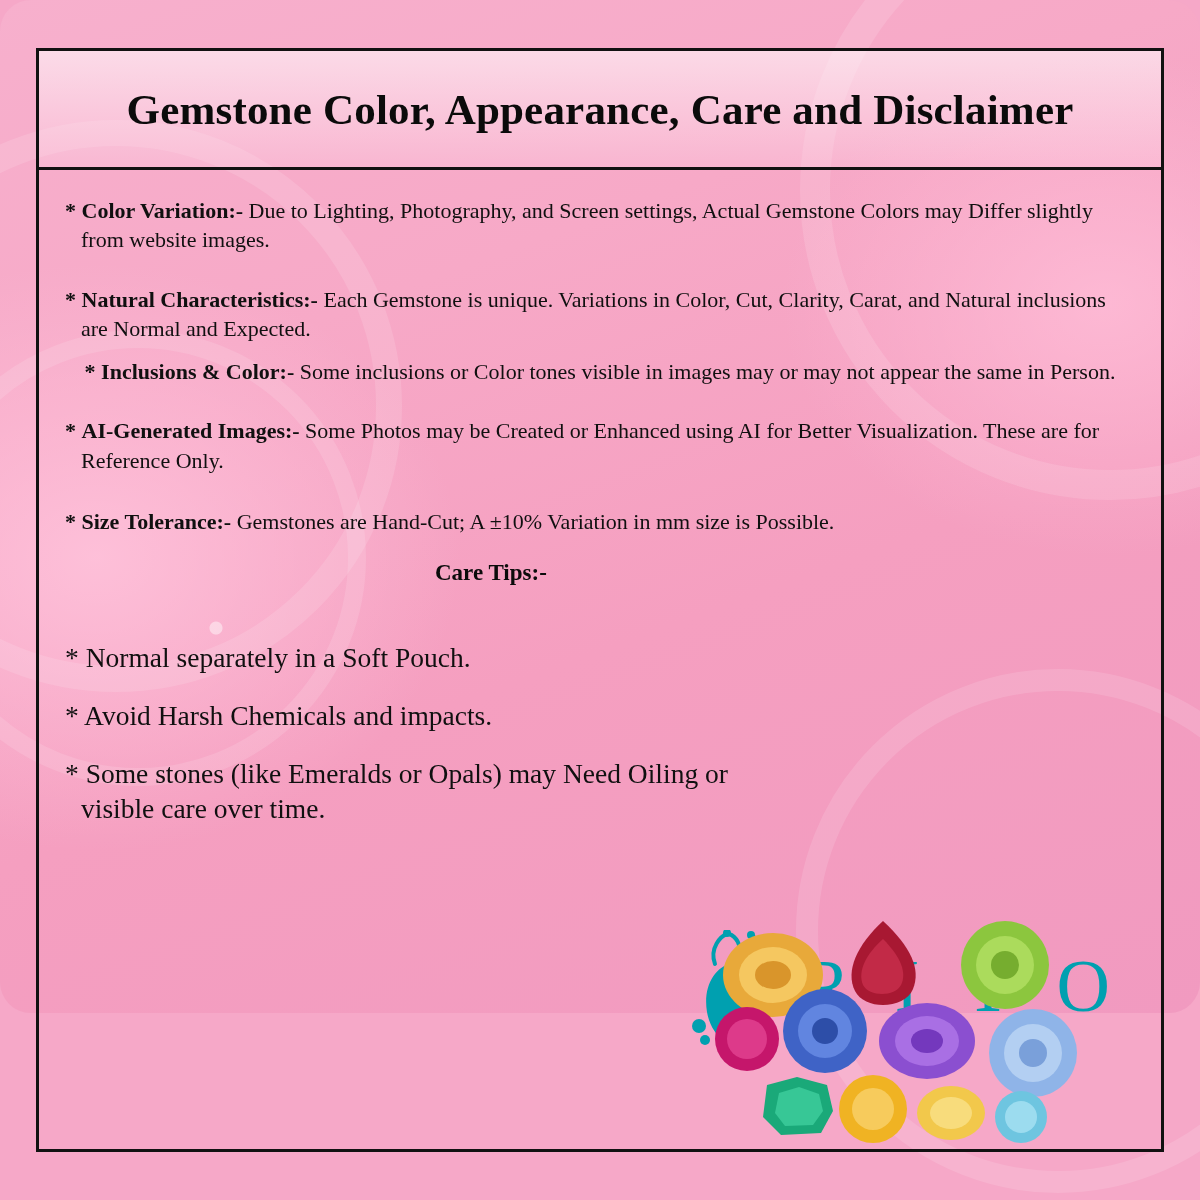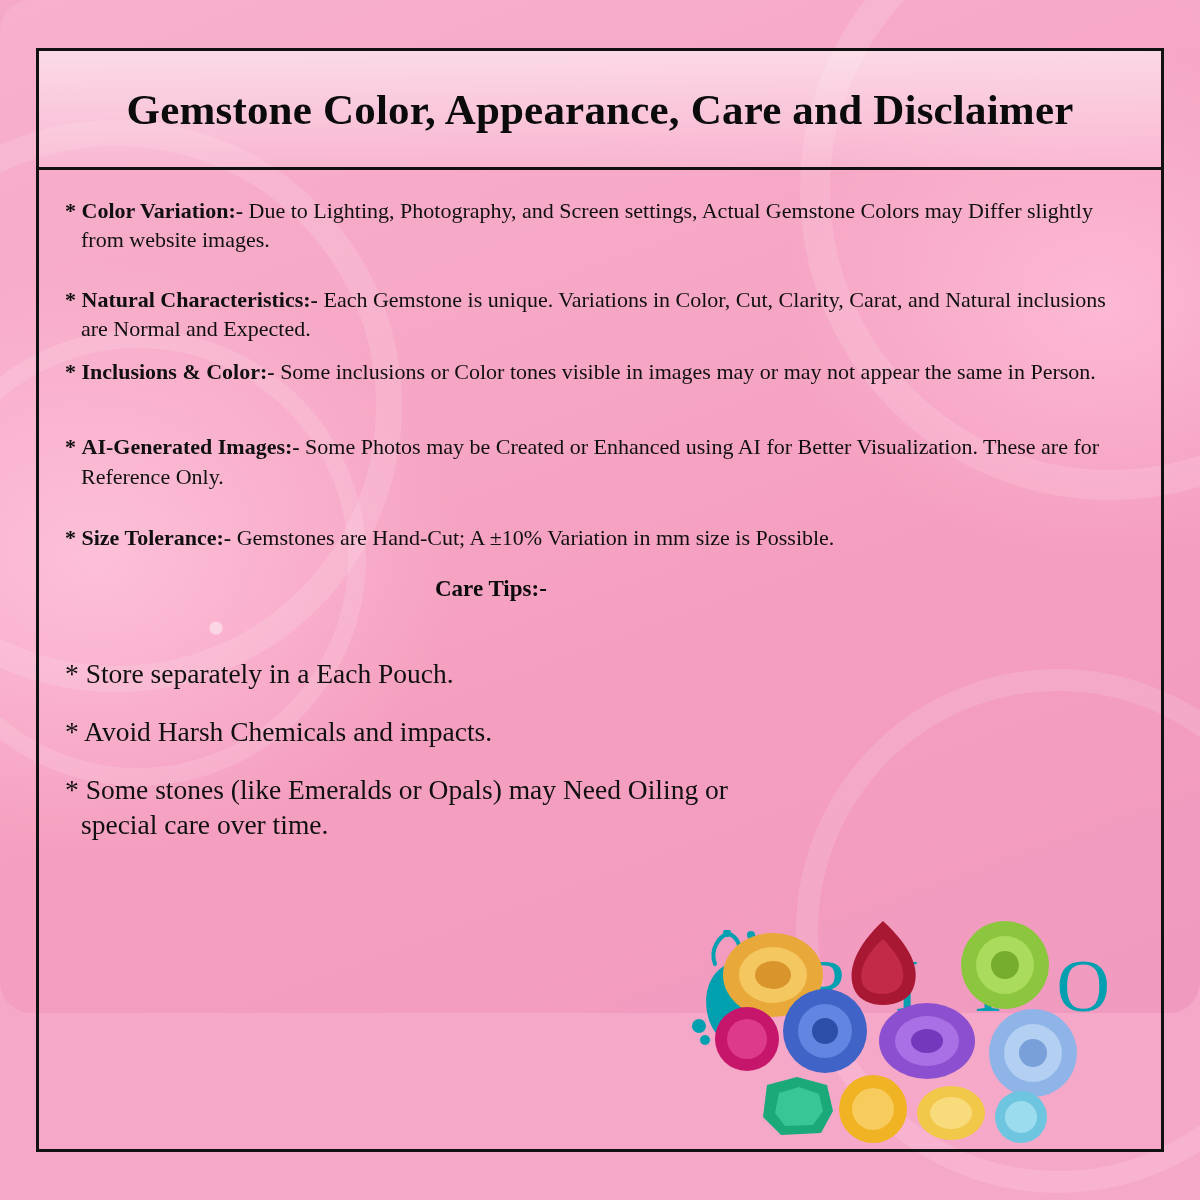--- a/index.html
+++ b/index.html
@@ -79,21 +79,21 @@
     color: #101010;
     margin-bottom: 26px;
     padding-left: 16px;
     text-indent: -16px;
   }
   .item .star { font-weight: bold; }
   .item b { font-weight: bold; }
 
   .item.i1 { margin-bottom: 30px; }
   .item.i2 { margin-bottom: 14px; }
-  .item.i3 { margin-bottom: 46px; }
+  .item.i3 { margin-bottom: 30px; text-align: center; }
   .item.i4 { margin-bottom: 32px; }
   .item.i5 { margin-bottom: 6px; }
 
   .care-row {
     position: relative;
     height: 92px;
   }
   .care-title {
     position: absolute;
     left: 370px;
@@ -184,29 +184,29 @@
         <b>Size Tolerance:-</b><span> Gemstones are Hand-Cut; A ±10% Variation in mm size is Possible.</span>
       </div>
 
       <div class="care-row">
         <div class="care-title">Care Tips:-</div>
       </div>
 
       <div class="care-list">
         <div class="care-item">
           <span class="star">*</span>
-          <span>Store separately in a Each Pouch.</span>
+          <span>Normal separately in a Soft Pouch.</span>
         </div>
         <div class="care-item">
           <span class="star">*</span>
           <span>Avoid Harsh Chemicals and impacts.</span>
         </div>
         <div class="care-item">
           <span class="star">*</span>
-          <span>Some stones (like Emeralds or Opals) may Need Oiling or special care over time.</span>
+          <span>Some stones (like Emeralds or Opals) may Need Oiling or visible care over time.</span>
         </div>
       </div>
 
       <div class="brand">
         <svg class="peacock" width="150" height="130" viewBox="0 0 150 130">
           <g fill="none" stroke="#00a0b0" stroke-width="4">
             <path d="M46 34 C40 18, 52 6, 58 4" stroke-linecap="round"></path>
             <path d="M70 30 C74 14, 66 6, 60 4" stroke-linecap="round"></path>
             <path d="M86 36 C96 20, 90 8, 82 6" stroke-linecap="round"></path>
           </g>

